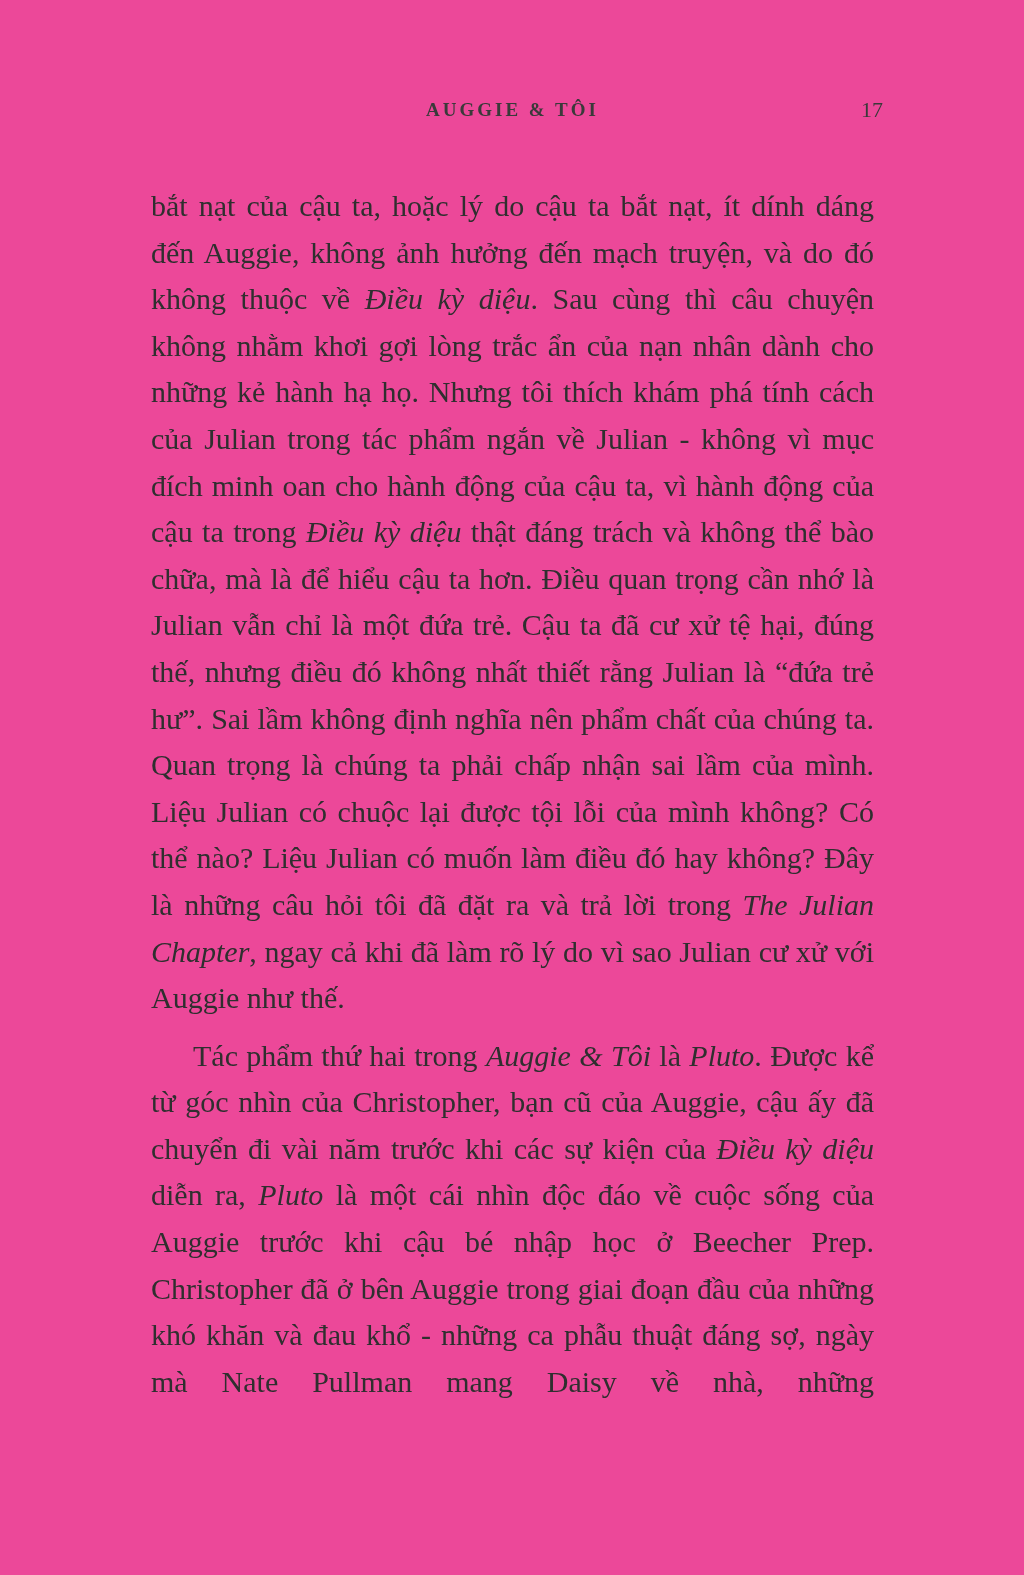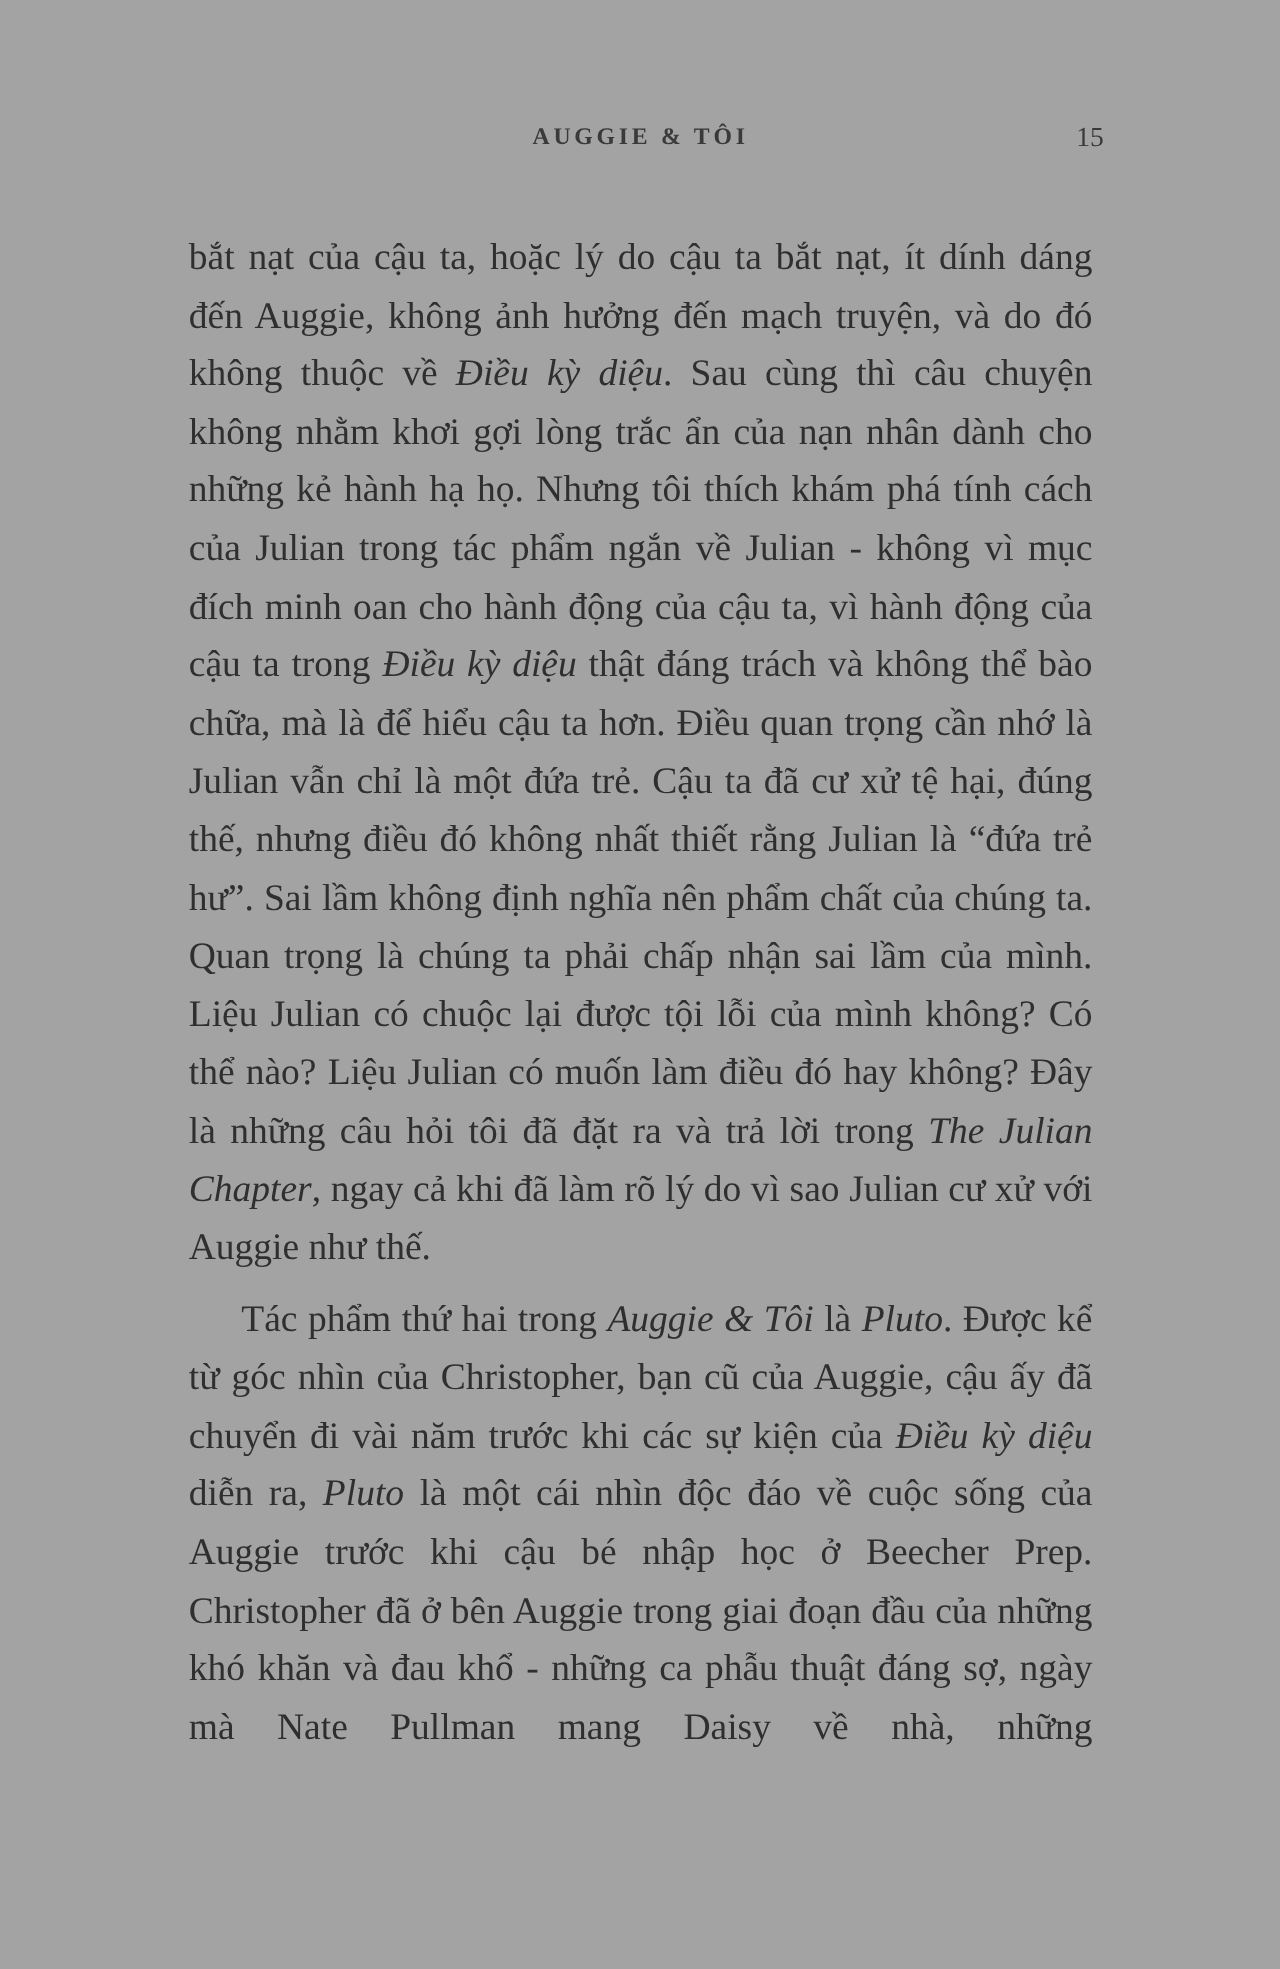--- a/index.html
+++ b/index.html
@@ -4,21 +4,21 @@
 <style>
   html, body {
     margin: 0;
     padding: 0;
     background: #ffffff;
   }
   .page {
     position: relative;
     width: 1024px;
     height: 1575px;
-    background: #a3a3a3;
+    background: #ec4899;
     color: #2f2f2f;
     font-family: "Liberation Serif", serif;
     overflow: hidden;
   }
   .page-header {
     position: absolute;
     top: 97px;
     left: 140px;
     width: 745px;
     height: 32px;
@@ -67,21 +67,21 @@
     font-style: italic;
   }
 </style>
 </head>
 <body>
 
 <div class="page">
 
   <header class="page-header">
     <div class="running-title">AUGGIE &amp; TÔI</div>
-    <div class="page-number">15</div>
+    <div class="page-number">17</div>
   </header>
 
   <main class="body-text">
     <p class="para"><span>bắt nạt của cậu ta, hoặc lý do cậu ta bắt nạt, ít dính dáng đến Auggie, không ảnh hưởng đến mạch truyện, và do đó không thuộc về </span><em class="title-ital">Điều kỳ diệu</em><span>. Sau cùng thì câu chuyện không nhằm khơi gợi lòng trắc ẩn của nạn nhân dành cho những kẻ hành hạ họ. Nhưng tôi thích khám phá tính cách của Julian trong tác phẩm ngắn về Julian - không vì mục đích minh oan cho hành động của cậu ta, vì hành động của cậu ta trong </span><em class="title-ital">Điều kỳ diệu</em><span> thật đáng trách và không thể bào chữa, mà là để hiểu cậu ta hơn. Điều quan trọng cần nhớ là Julian vẫn chỉ là một đứa trẻ. Cậu ta đã cư xử tệ hại, đúng thế, nhưng điều đó không nhất thiết rằng Julian là “đứa trẻ hư”. Sai lầm không định nghĩa nên phẩm chất của chúng ta. Quan trọng là chúng ta phải chấp nhận sai lầm của mình. Liệu Julian có chuộc lại được tội lỗi của mình không? Có thể nào? Liệu Julian có muốn làm điều đó hay không? Đây là những câu hỏi tôi đã đặt ra và trả lời trong </span><em class="title-ital">The Julian Chapter</em><span>, ngay cả khi đã làm rõ lý do vì sao Julian cư xử với Auggie như thế.</span></p>
 
     <p class="para para-indent justify-last"><span>Tác phẩm thứ hai trong </span><em class="title-ital">Auggie &amp; Tôi</em><span> là </span><em class="title-ital">Pluto</em><span>. Được kể từ góc nhìn của Christopher, bạn cũ của Auggie, cậu ấy đã chuyển đi vài năm trước khi các sự kiện của </span><em class="title-ital">Điều kỳ diệu</em><span> diễn ra, </span><em class="title-ital">Pluto</em><span> là một cái nhìn độc đáo về cuộc sống của Auggie trước khi cậu bé nhập học ở Beecher Prep. Christopher đã ở bên Auggie trong giai đoạn đầu của những khó khăn và đau khổ - những ca phẫu thuật đáng sợ, ngày mà Nate Pullman mang Daisy về nhà, những</span></p>
   </main>
 
 </div>
 

